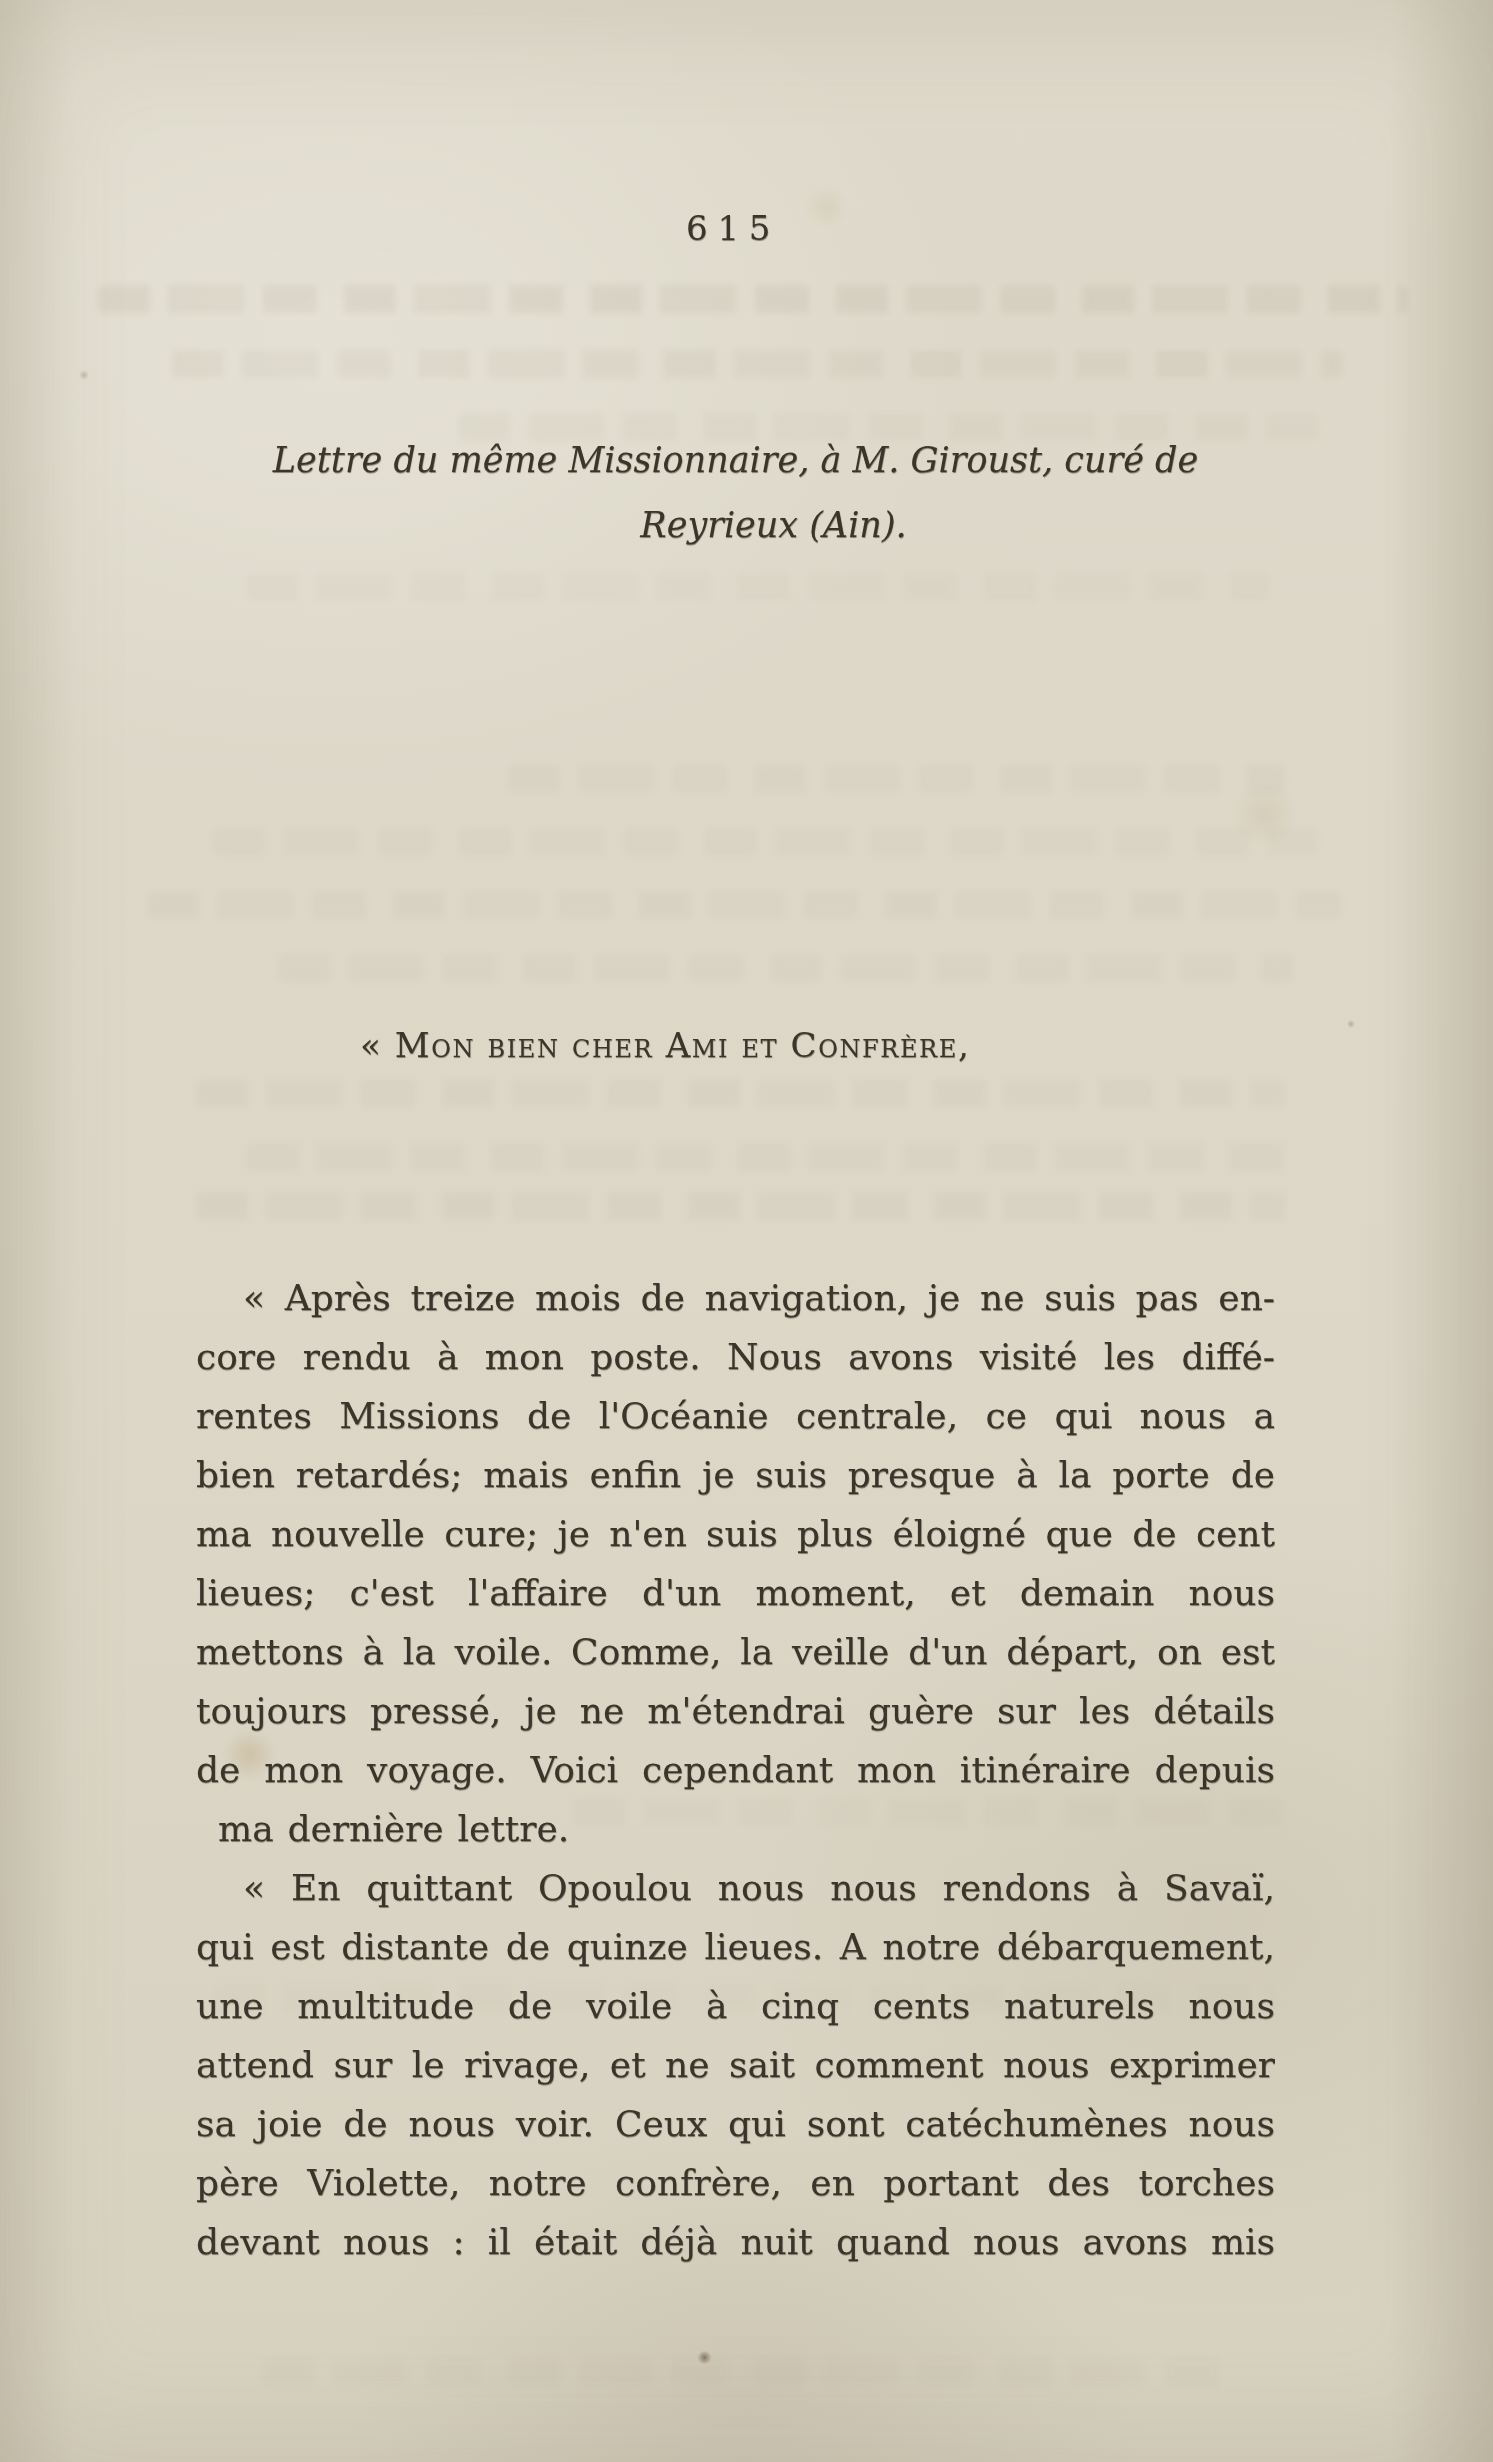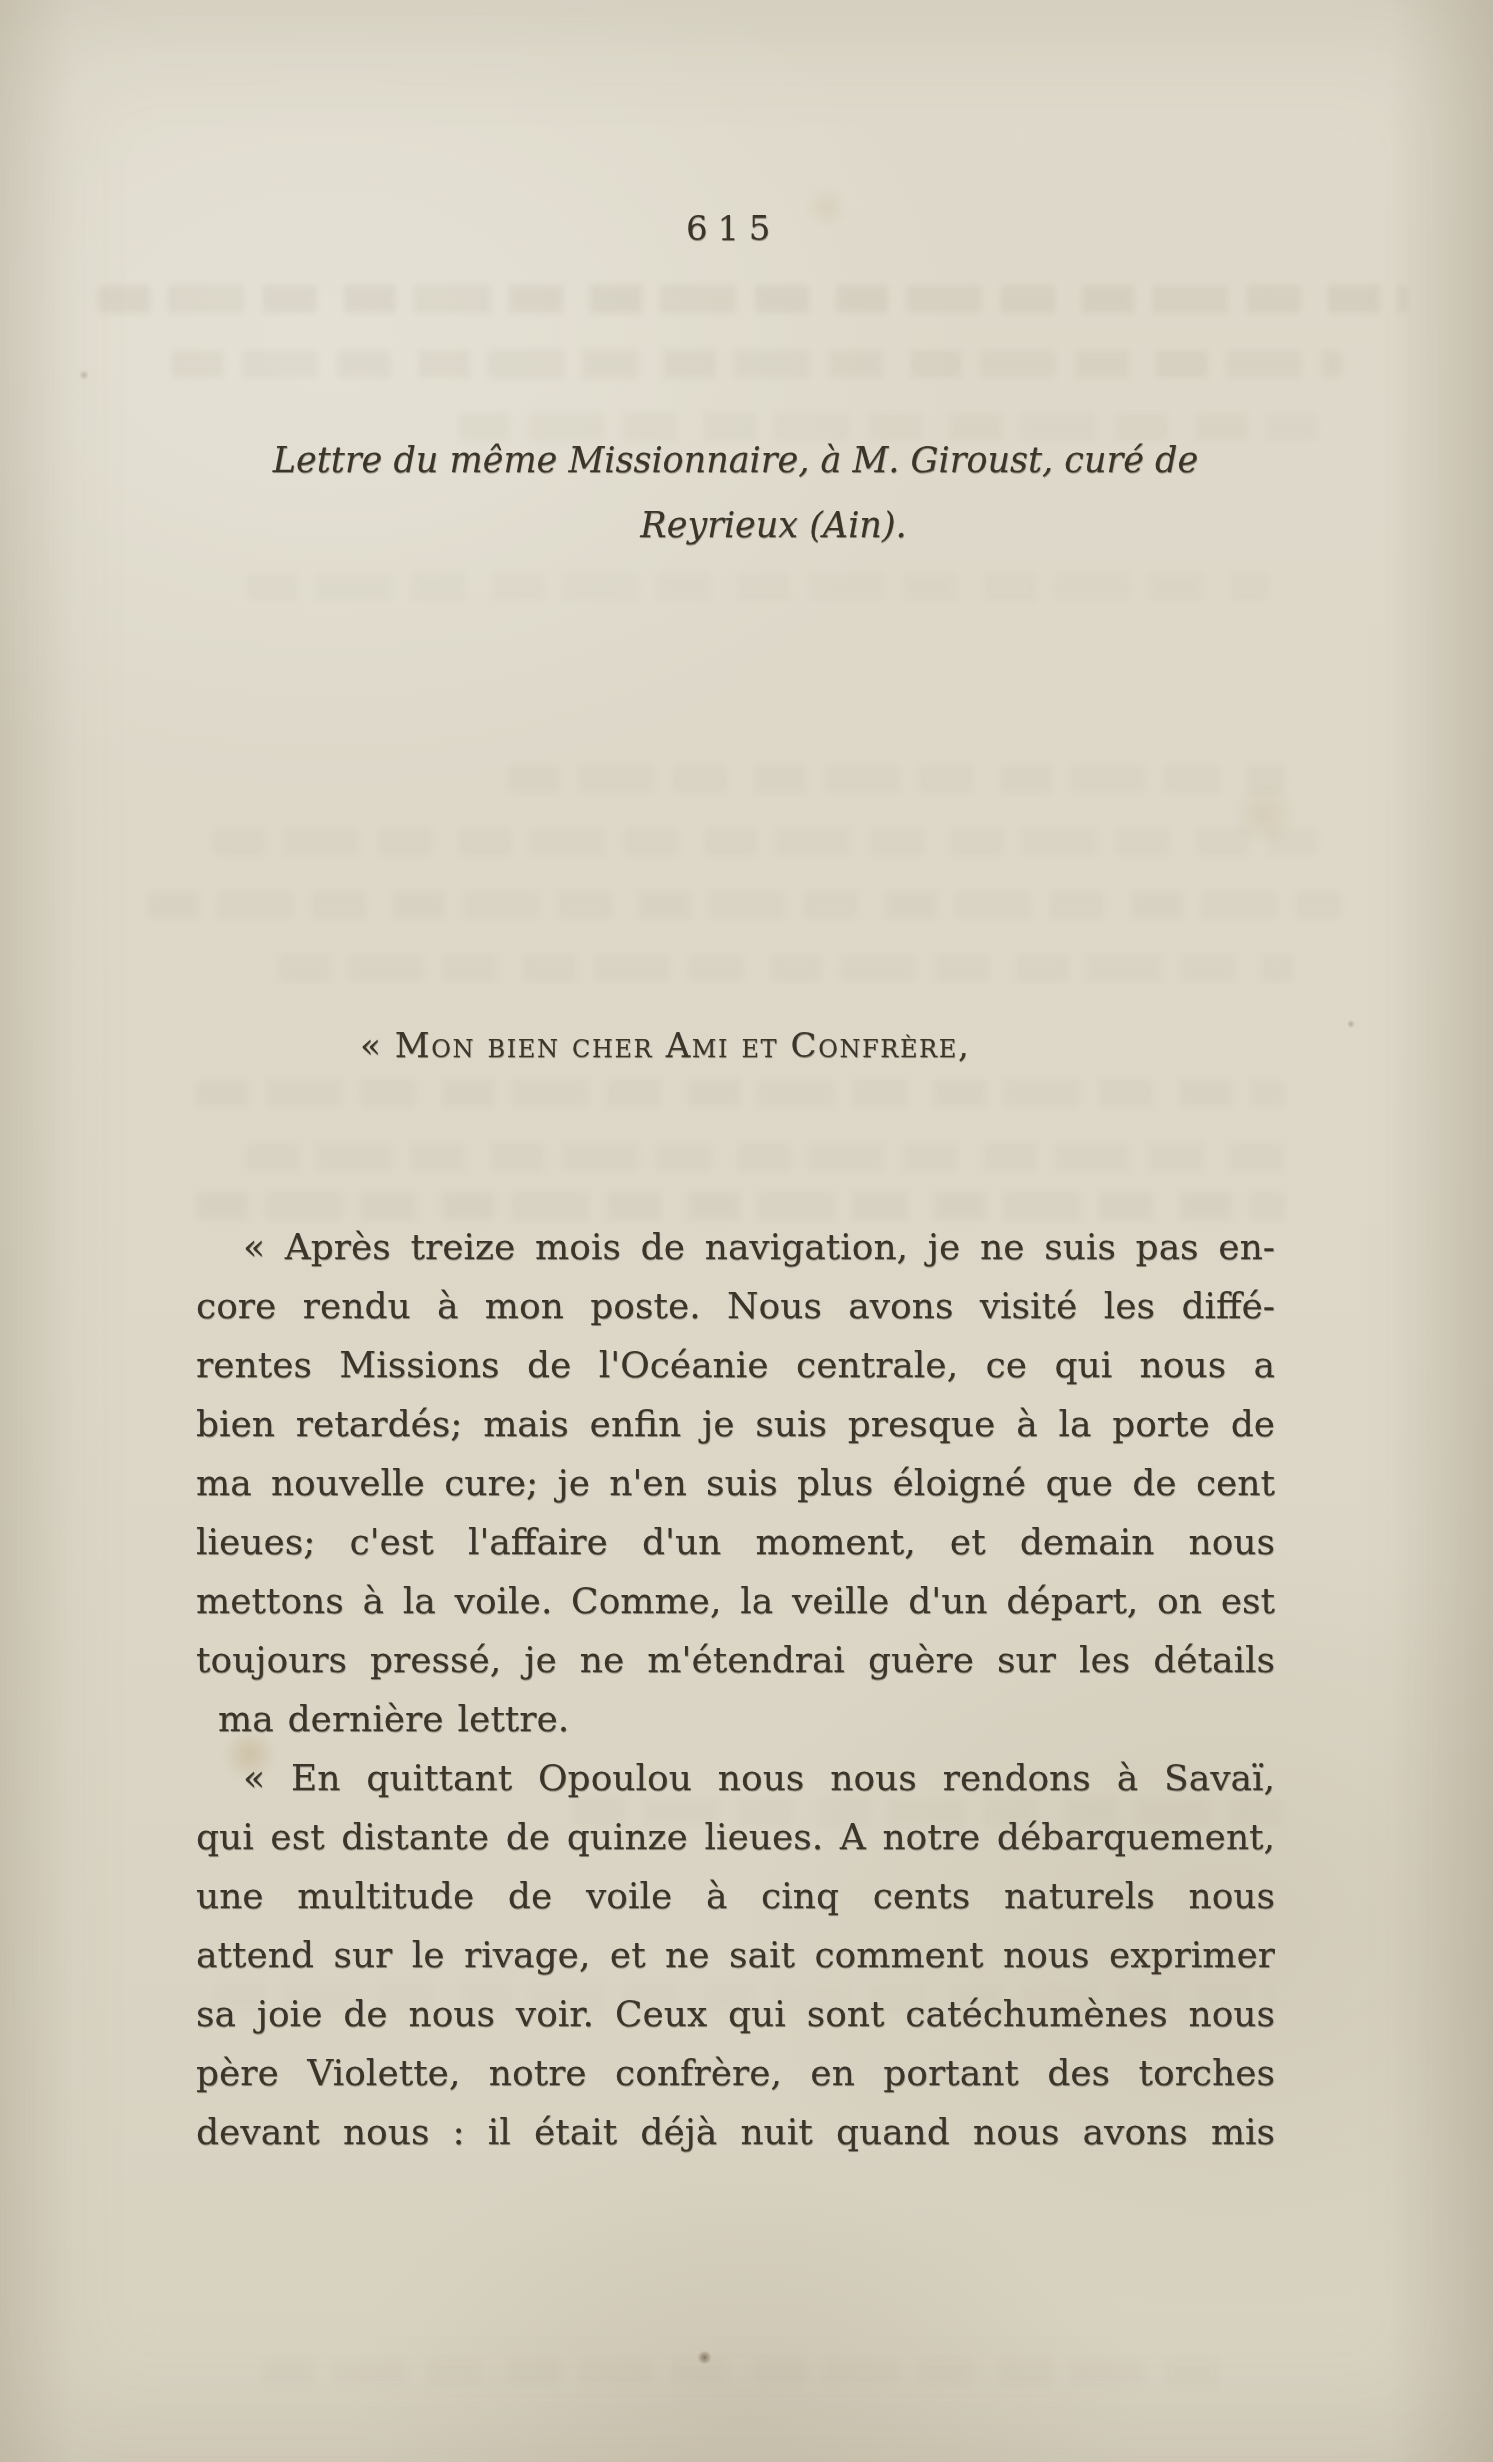--- a/index.html
+++ b/index.html
@@ -43,21 +43,21 @@
     font-size: 31px; letter-spacing: 0.8px;
     color: #403а2e;
   }
   .dateline .num { font-weight: bold; }
   .salutation {
     top: 1025px; left: 360px;
     font-size: 34px; font-variant: small-caps; letter-spacing: 1.6px;
     color: #3c352b;
   }
   .body-text {
-    top: 1217px; left: 196px; width: 1079px;
+    top: 1268px; left: 196px; width: 1079px;
     font-size: 36px; line-height: 59px;
     word-spacing: 2.5px;
   }
   .bline {
     height: 59px; overflow: hidden; white-space: nowrap;
     text-align: justify; text-align-last: justify;
   }
   .bline.first { text-indent: 47px; }
   .bline.pend  { text-align-last: left; white-space: normal; margin-left: 22px; }
   
@@ -124,20 +124,21 @@
   <div class="ink body-text">
     <div>
       <div class="bline first">« Après treize mois de navigation, je ne suis pas en-</div>
       <div class="bline">core rendu à mon poste. Nous avons visité les diffé-</div>
       <div class="bline">rentes Missions de l'Océanie centrale, ce qui nous a</div>
       <div class="bline">bien retardés; mais enfin je suis presque à la porte de</div>
       <div class="bline">ma nouvelle cure; je n'en suis plus éloigné que de cent</div>
       <div class="bline">lieues; c'est l'affaire d'un moment, et demain nous</div>
       <div class="bline">mettons à la voile. Comme, la veille d'un départ, on est</div>
       <div class="bline">toujours pressé, je ne m'étendrai guère sur les détails</div>
+      <div class="bline">de mon voyage. Voici cependant mon itinéraire depuis</div>
       <div class="bline pend">ma dernière lettre.</div>
     </div>
     <div>
       <div class="bline first">« En quittant Opoulou nous nous rendons à Savaï,</div>
       <div class="bline">qui est distante de quinze lieues. A notre débarquement,</div>
       <div class="bline">une multitude de voile à cinq cents naturels nous</div>
       <div class="bline">attend sur le rivage, et ne sait comment nous exprimer</div>
       <div class="bline">sa joie de nous voir. Ceux qui sont catéchumènes nous</div>
       <div class="bline">père Violette, notre confrère, en portant des torches</div>
       <div class="bline">devant nous : il était déjà nuit quand nous avons mis</div>

